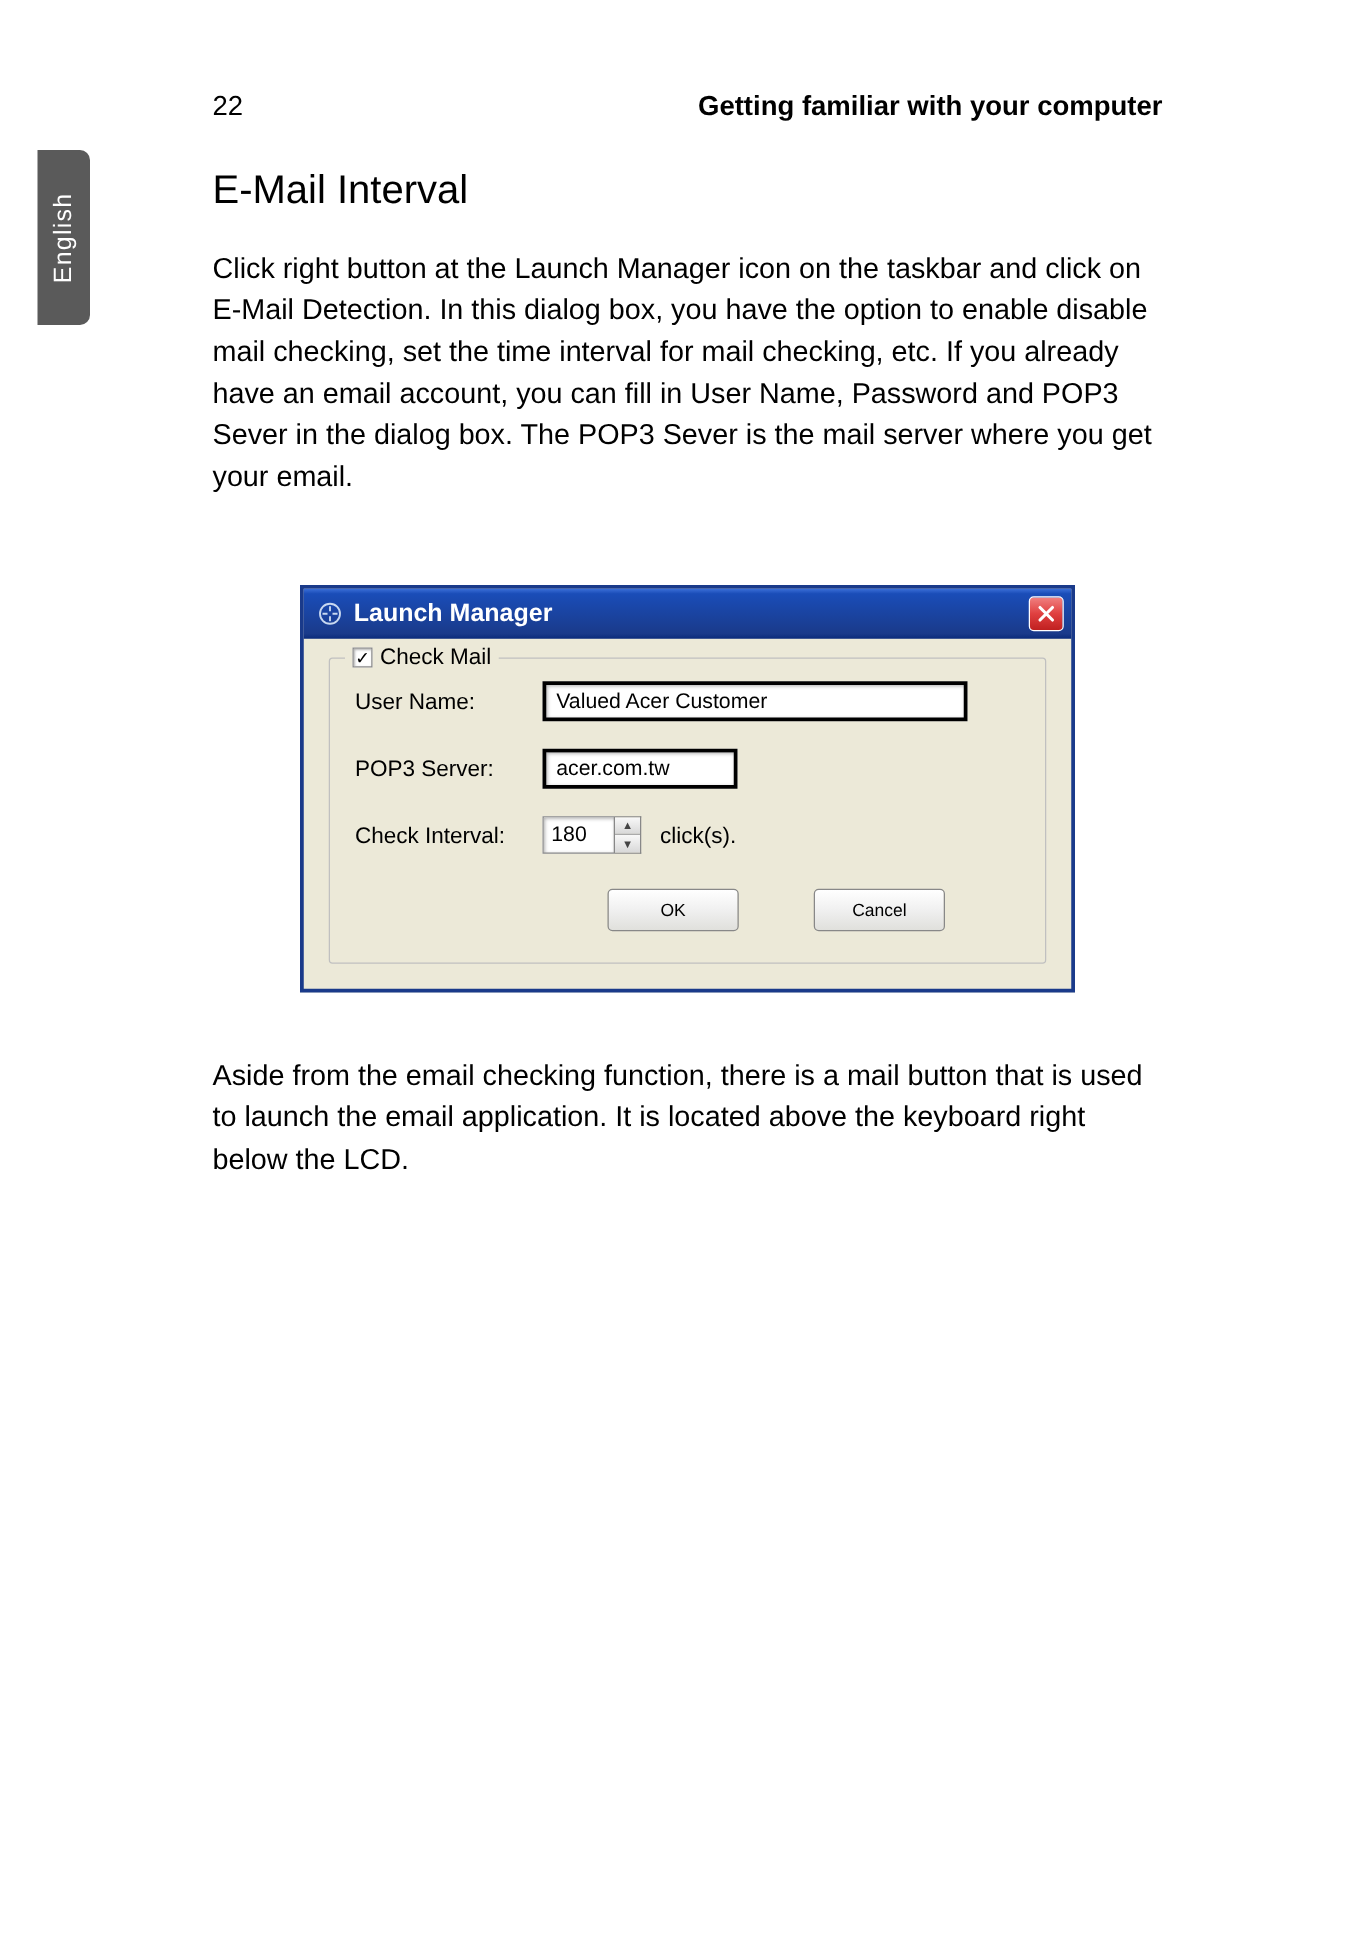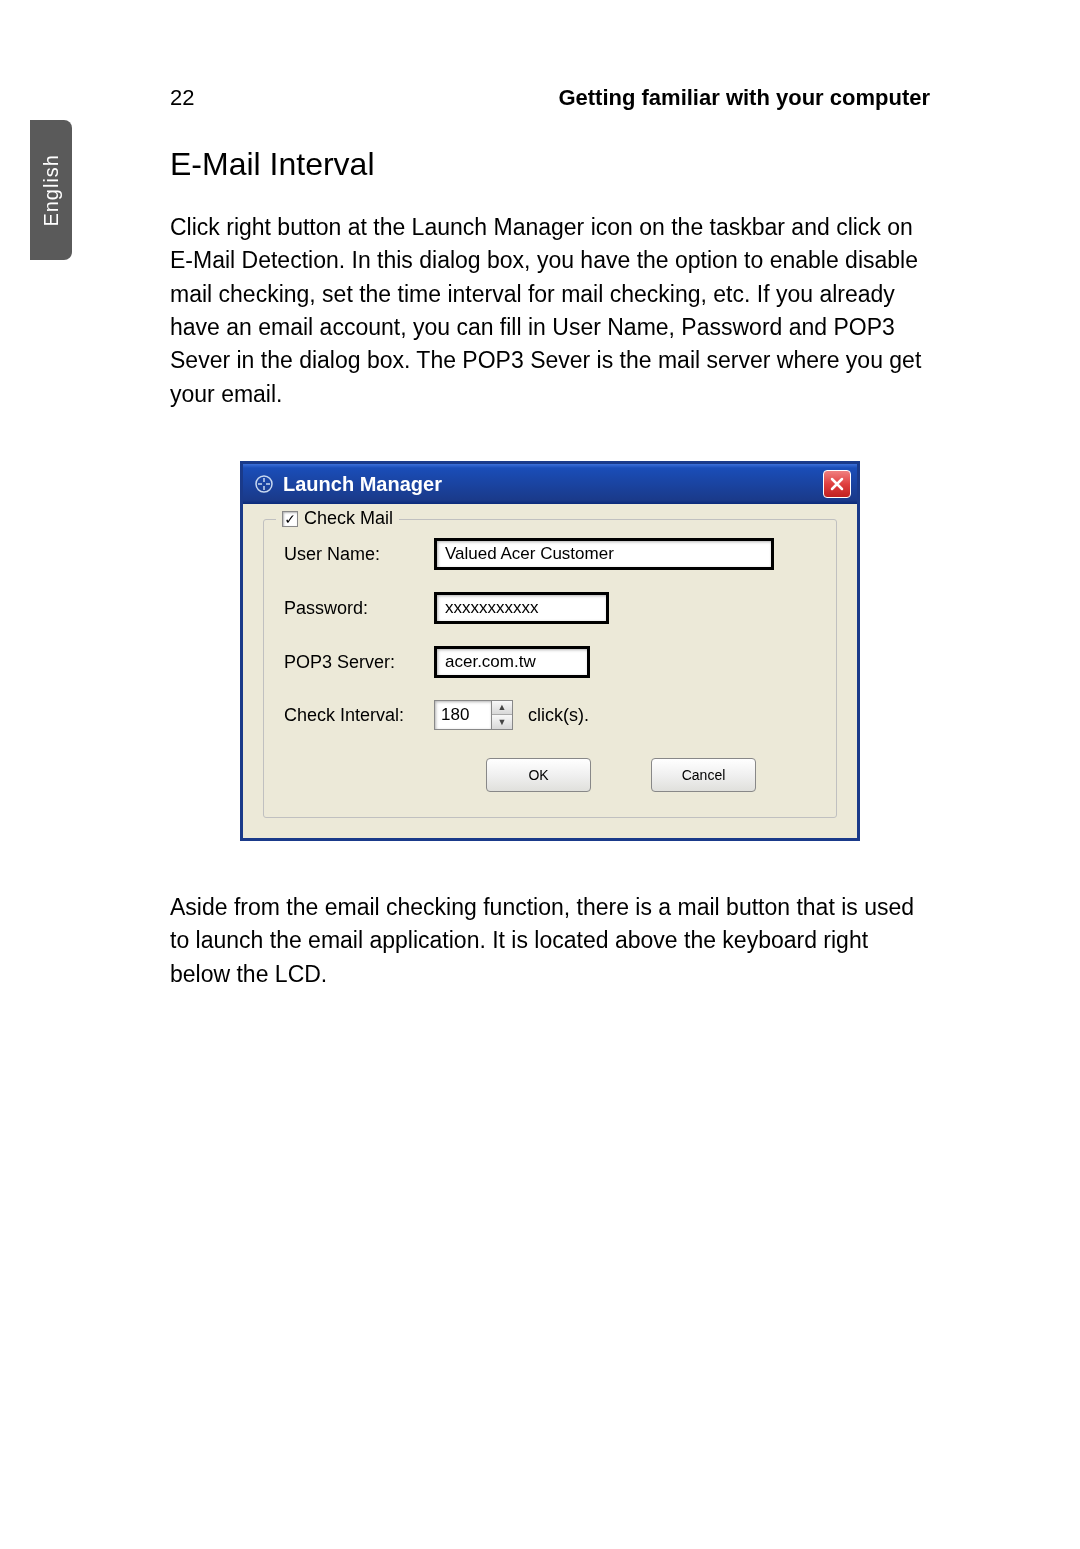--- a/index.html
+++ b/index.html
@@ -29,21 +29,21 @@
     .page-tab-text {
       color: #ffffff;
       font-size: 20px;
       writing-mode: vertical-rl;
       transform: rotate(180deg);
       letter-spacing: 1px;
     }
     .content {
       position: absolute;
       left: 170px;
-      top: 85px;
+      top: 72px;
       width: 760px;
     }
     .page-header {
       display: flex;
       justify-content: space-between;
       align-items: baseline;
       margin-bottom: 35px;
       font-size: 22px;
     }
     .page-number {
@@ -58,21 +58,21 @@
       margin-bottom: 28px;
       color: #000;
     }
     .body-text {
       font-size: 23px;
       line-height: 1.45;
       margin-bottom: 40px;
       color: #000;
     }
     .dialog-wrapper {
-      margin: 50px auto 50px;
+      margin: 70px auto 50px;
       width: 620px;
     }
     .dialog {
       border: 3px solid #1a3a8a;
       background: #ece9d8;
     }
     .title-bar {
       background: linear-gradient(to bottom, #3b6fd8 0%, #1a4db8 10%, #1a3a8a 90%, #0a2a7a 100%);
       height: 40px;
       display: flex;
@@ -281,24 +281,20 @@
           <div class="legend">
             <span class="checkbox">✓</span>
             <span>Check Mail</span>
           </div>
 
           <div class="form-row">
             <span class="form-label">User Name:</span>
             <input class="text-input wide" value="Valued Acer Customer" style="">
           </div>
 
-          <div class="form-row">
-            <span class="form-label">Password:</span>
-            <input class="text-input narrow" value="xxxxxxxxxxx" style="">
-          </div>
 
           <div class="form-row">
             <span class="form-label">POP3 Server:</span>
             <input class="text-input fit" value="acer.com.tw" style="">
           </div>
 
           <div class="interval-row">
             <span class="form-label">Check Interval:</span>
             <input class="spin-input" value="180" style="">
             <div class="spin-buttons">

